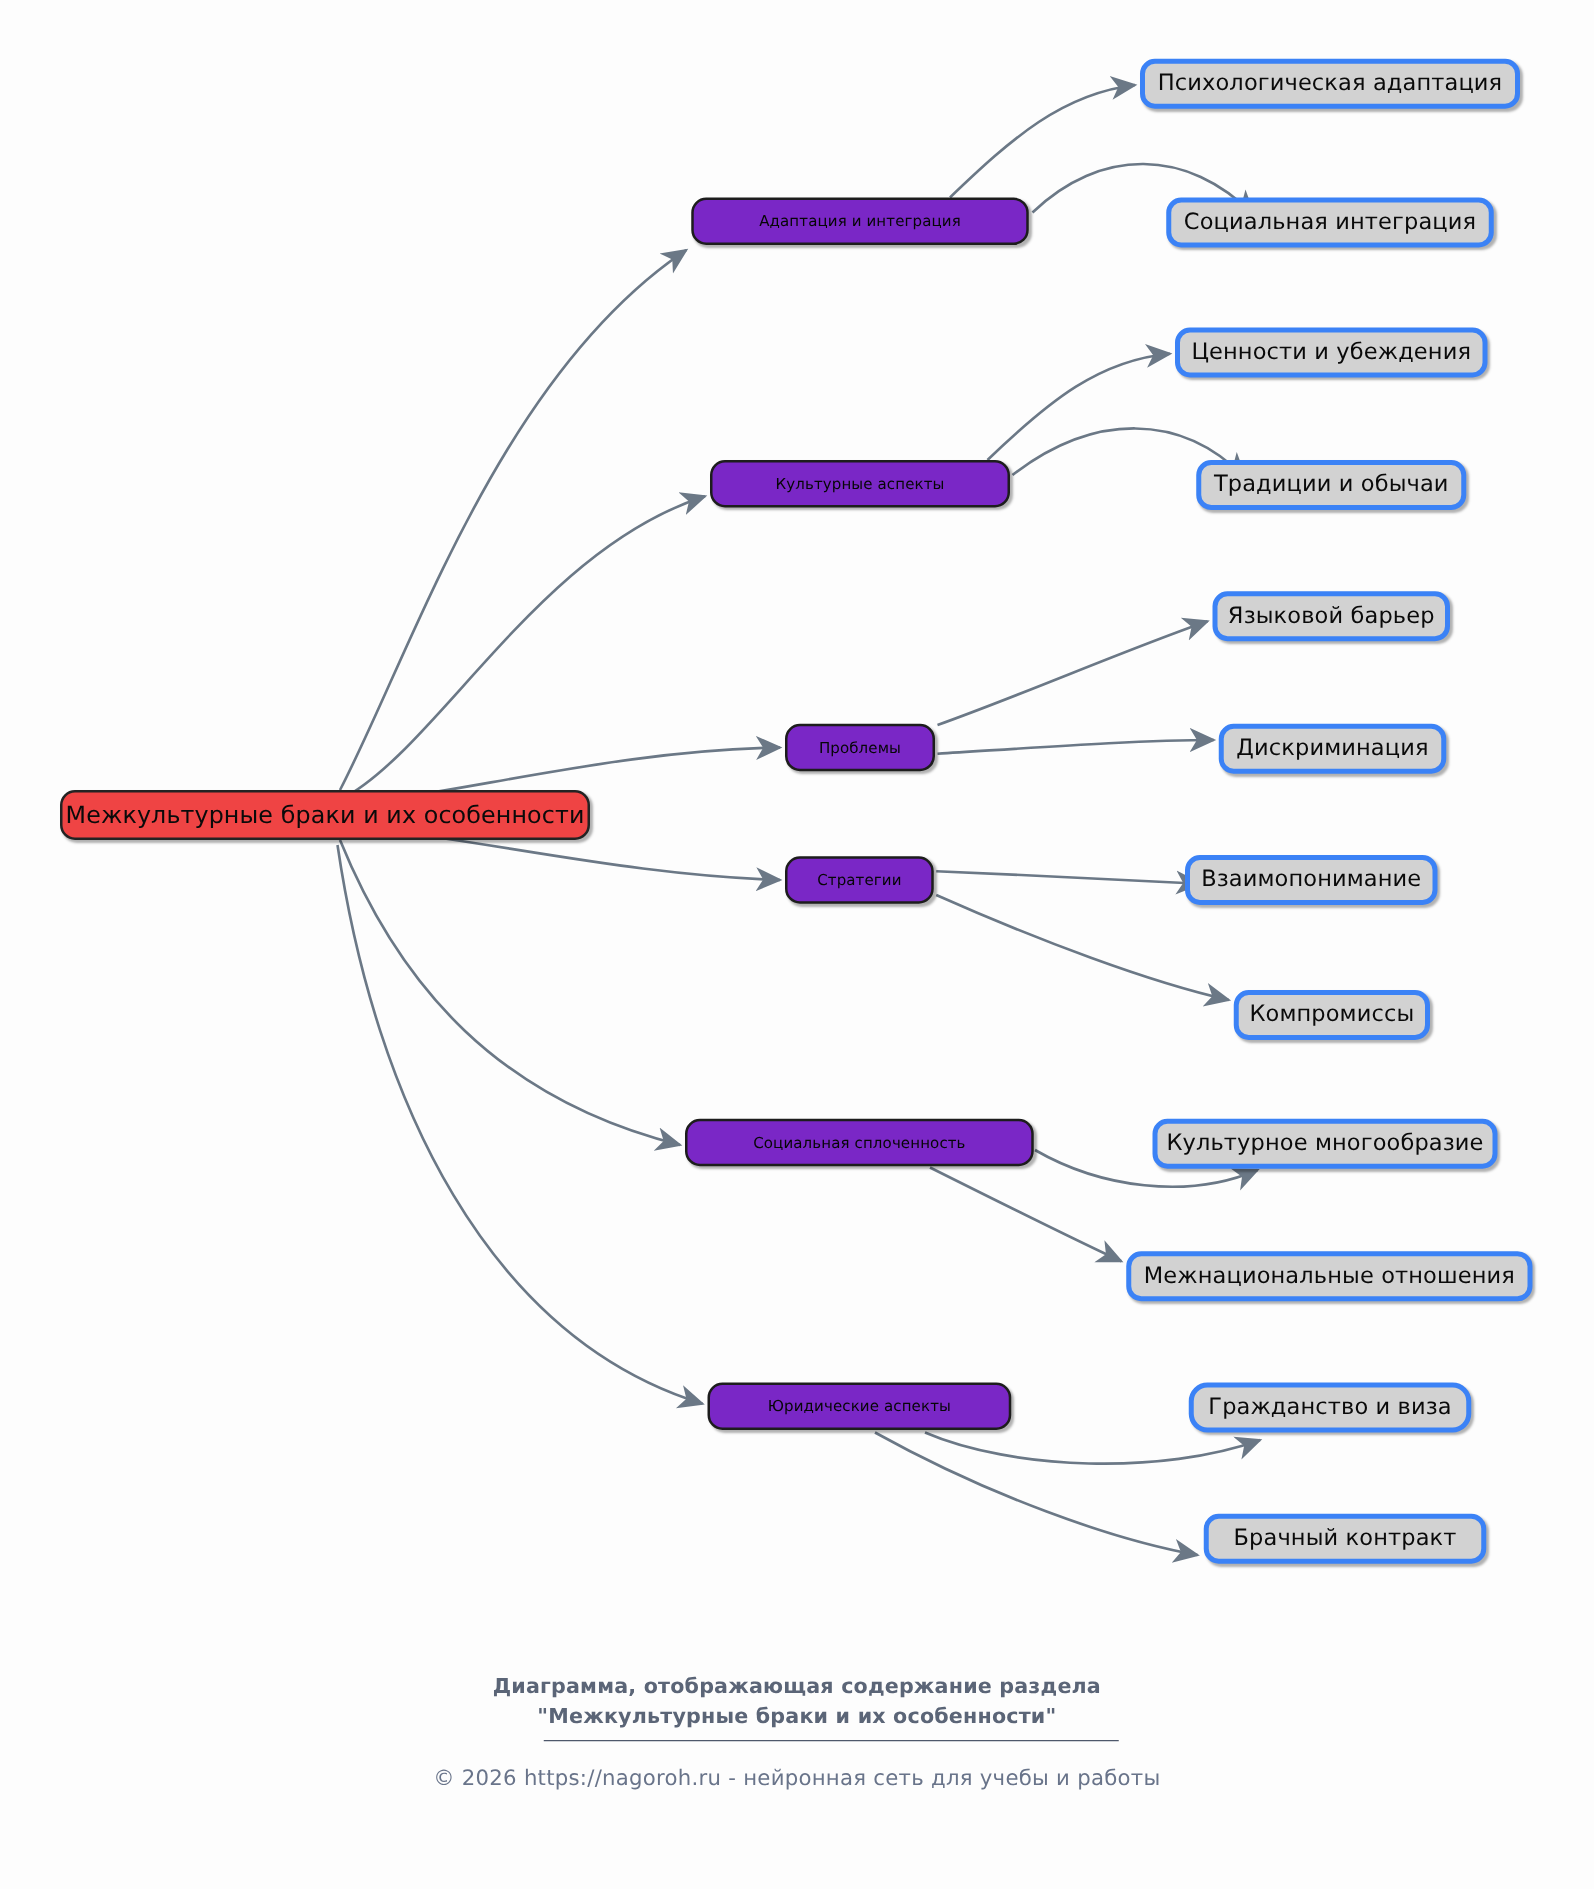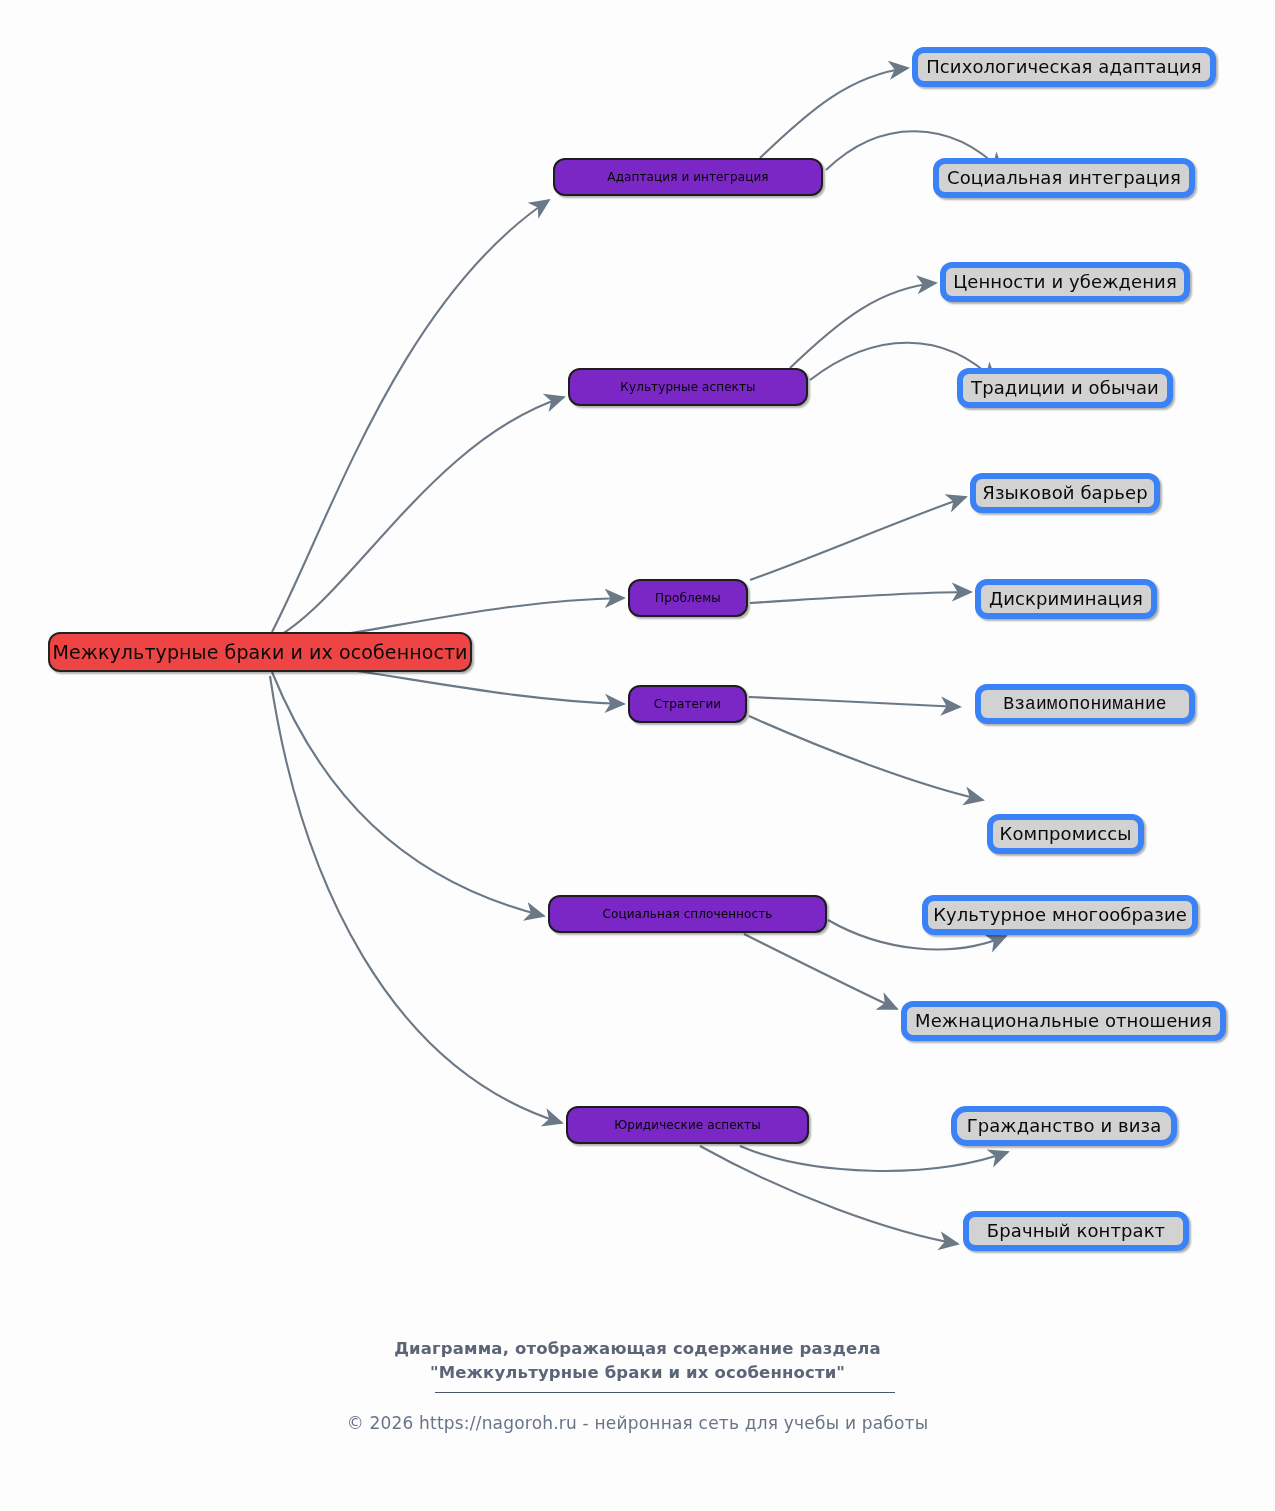--- a/index.html
+++ b/index.html
@@ -54,21 +54,21 @@
   }
   .node.branch {
     background: #7a27c6;
     border: 2px solid #1d1d1d;
     color: #060606;
     font-size: 12px;
     box-shadow: 2px 2px 2px rgba(0,0,0,0.30);
   }
   .node.leaf {
     background: #d2d2d2;
-    border: 6px solid #3b82f6;
+    border: 4px solid #3b82f6;
     color: #0a0a0a;
     font-size: 18px;
     box-shadow: 2px 2px 2px rgba(0,0,0,0.30);
   }
   .footer {
     position: absolute;
     left: 0;
     width: 1275px;
     text-align: center;
   }
@@ -168,24 +168,24 @@
   <div class="node leaf" style="left:970px; top:473px; width:190px; height:40px;">
     <span class="node-label">Языковой барьер</span>
   </div>
   <div class="node leaf" style="left:975px; top:579px; width:182px; height:40px;">
     <span class="node-label">Дискриминация</span>
   </div>
 
   <div class="node branch" style="left:628px; top:685px; width:119px; height:38px;">
     <span class="node-label">Стратегии</span>
   </div>
-  <div class="node leaf" style="left:975px; top:684px; width:220px; height:40px;font-family:Liberation Mono, monospace;">
+  <div class="node leaf" style="left:948px; top:684px; width:202px; height:40px;">
     <span class="node-label">Взаимопонимание</span>
   </div>
-  <div class="node leaf" style="left:987px; top:814px; width:157px; height:40px;">
+  <div class="node leaf" style="left:987px; top:792px; width:157px; height:40px;">
     <span class="node-label">Компромиссы</span>
   </div>
 
   <div class="node branch" style="left:548px; top:895px; width:279px; height:38px;">
     <span class="node-label">Социальная сплоченность</span>
   </div>
   <div class="node leaf" style="left:922px; top:895px; width:276px; height:40px;">
     <span class="node-label">Культурное многообразие</span>
   </div>
   <div class="node leaf" style="left:901px; top:1001px; width:325px; height:40px;">

